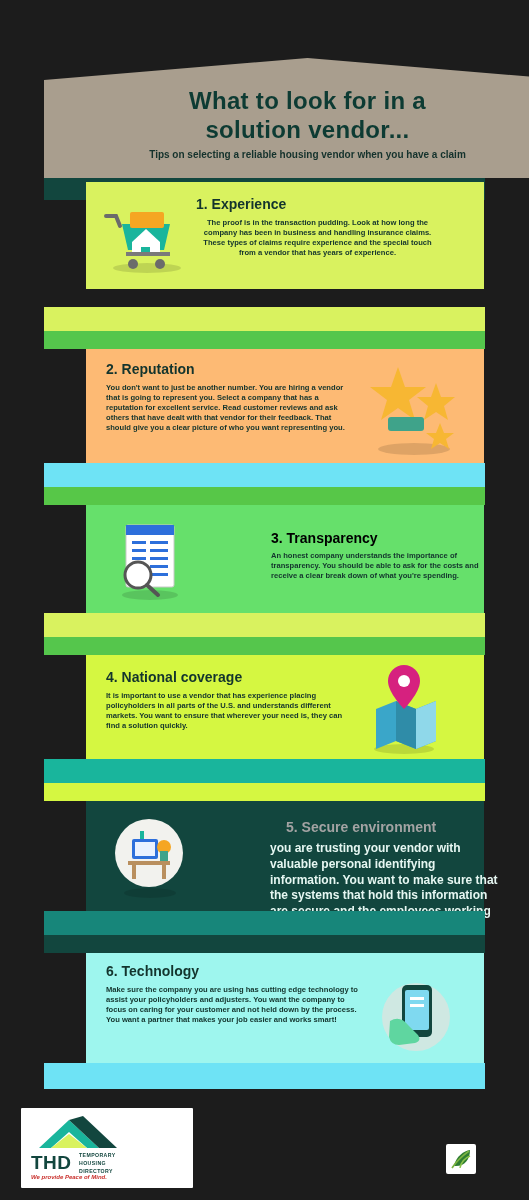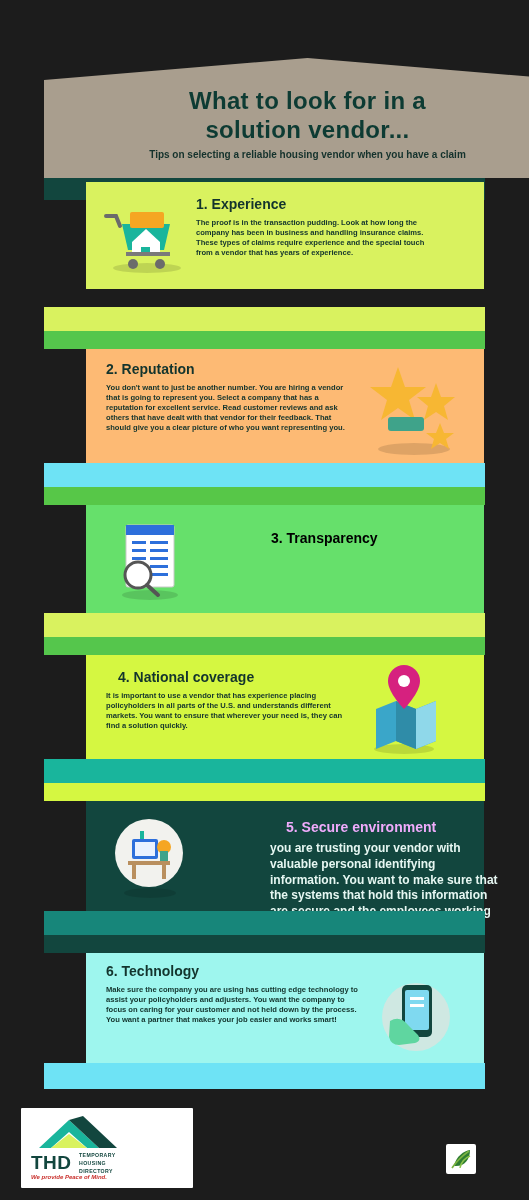--- a/index.html
+++ b/index.html
@@ -33,48 +33,48 @@
     background:#12463e;
   }
   .shelf-front{position:absolute;left:0;top:0;}
   .panel{position:absolute;}
   .panel-title{font-weight:bold;}
   .panel-body{font-weight:bold;line-height:1.32;}
 
   
   .s1-panel{left:86px;top:182px;width:398px;height:107px;background:#d9f25f;}
   .s1-title{position:absolute;left:110px;top:14px;font-size:14px;color:#13342d;}
-  .s1-body{position:absolute;left:110px;top:36px;width:243px;font-size:7.6px;color:#13342d;}
+  .s1-body{position:absolute;left:110px;top:36px;width:243px;font-size:7.6px;color:#13342d;text-align:center;}
   .s1-ledge{position:absolute;left:44px;top:307px;width:441px;height:24px;background:#d9f25f;}
   .s1-ledge2{position:absolute;left:44px;top:331px;width:441px;height:18px;background:#55c64c;}
 
   
   .s2-panel{left:86px;top:349px;width:398px;height:114px;background:#fdba74;}
   .s2-title{position:absolute;left:20px;top:12px;font-size:14px;color:#13342d;}
   .s2-body{position:absolute;left:20px;top:34px;width:250px;font-size:7.6px;color:#13342d;}
   .s2-ledge{position:absolute;left:44px;top:463px;width:441px;height:24px;background:#6ee3f5;}
   .s2-ledge2{position:absolute;left:44px;top:487px;width:441px;height:18px;background:#57c748;}
 
   
   .s3-panel{left:86px;top:505px;width:398px;height:108px;background:#66e06b;}
   .s3-title{position:absolute;left:185px;top:25px;font-size:14px;color:#000000;}
   .s3-body{position:absolute;left:185px;top:46px;width:225px;font-size:7.6px;color:#13342d;}
   .s3-ledge{position:absolute;left:44px;top:613px;width:441px;height:24px;background:#d9f25f;}
   .s3-ledge2{position:absolute;left:44px;top:637px;width:441px;height:18px;background:#55c64c;}
 
   
   .s4-panel{left:86px;top:655px;width:398px;height:104px;background:#d5f741;}
-  .s4-title{position:absolute;left:32px;top:14px;font-size:14px;color:#13342d;}
+  .s4-title{position:absolute;left:20px;top:14px;font-size:14px;color:#13342d;}
   .s4-body{position:absolute;left:20px;top:36px;width:240px;font-size:7.6px;color:#13342d;}
   .s4-ledge{position:absolute;left:44px;top:759px;width:441px;height:24px;background:#19b59c;}
   .s4-ledge2{position:absolute;left:44px;top:783px;width:441px;height:18px;background:#d5f741;}
 
   
   .s5-panel{left:86px;top:801px;width:398px;height:110px;background:#12463e;}
-  .s5-title{position:absolute;left:200px;top:18px;font-size:14px;color:#f0abfc;}
+  .s5-title{position:absolute;left:200px;top:18px;font-size:14px;color:#a3a3a3;}
   .s5-body{position:absolute;left:184px;top:40px;width:228px;font-size:12px;color:#e6f7f2;}
   .s5-ledge{position:absolute;left:44px;top:911px;width:441px;height:24px;background:#17867a;}
   .s5-ledge2{position:absolute;left:44px;top:935px;width:441px;height:18px;background:#12463e;}
 
   
   .s6-panel{left:86px;top:953px;width:398px;height:110px;background:#9ef6ee;}
   .s6-title{position:absolute;left:20px;top:10px;font-size:14px;color:#13342d;}
   .s6-body{position:absolute;left:20px;top:32px;width:255px;font-size:7.6px;color:#13342d;}
   .s6-ledge{position:absolute;left:44px;top:1063px;width:441px;height:26px;background:#6ee3f5;}
 
@@ -154,20 +154,21 @@
         <polygon points="82,62 86,72 96,72 88,78 91,88 82,82 73,88 76,78 68,72 78,72" fill="#f7b733"></polygon>
         <rect x="30" y="56" width="36" height="14" rx="3" fill="#3fa38a"></rect>
       </svg>
     </div>
   </div>
   <div class="shelf-front s2-ledge"></div>
   <div class="shelf-front s2-ledge2"></div>
 
   <div class="panel s3-panel">
     <div class="panel-title s3-title">3. Transparency</div>
+    <div class="panel-body s3-body">An honest company understands the importance of transparency.  You should be able to ask for the costs and receive a clear break down of what you're spending.</div>
     <div class="icon" style="left:18px;top:12px;width:90px;height:84px;">
       <svg width="90" height="84" viewBox="0 0 90 84">
         <ellipse cx="46" cy="78" rx="28" ry="5" fill="rgba(0,0,0,.12)"></ellipse>
         <rect x="22" y="8" width="48" height="62" rx="2" fill="#ffffff" stroke="#c8c8c8"></rect>
         <rect x="22" y="8" width="48" height="10" fill="#2d6fdb"></rect>
         <g fill="#2d6fdb">
           <rect x="28" y="24" width="14" height="3"></rect>
             <rect x="46" y="24" width="18" height="3"></rect>
           <rect x="28" y="32" width="14" height="3"></rect>
             <rect x="46" y="32" width="18" height="3"></rect>

